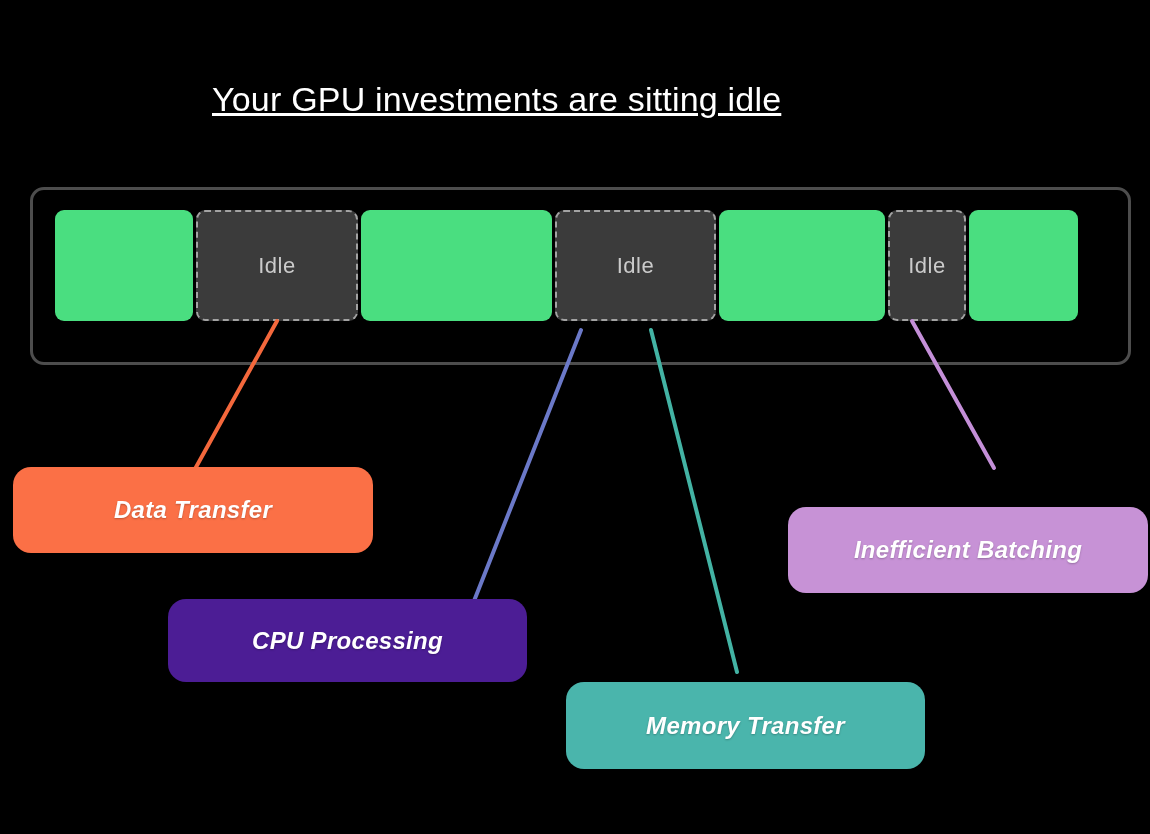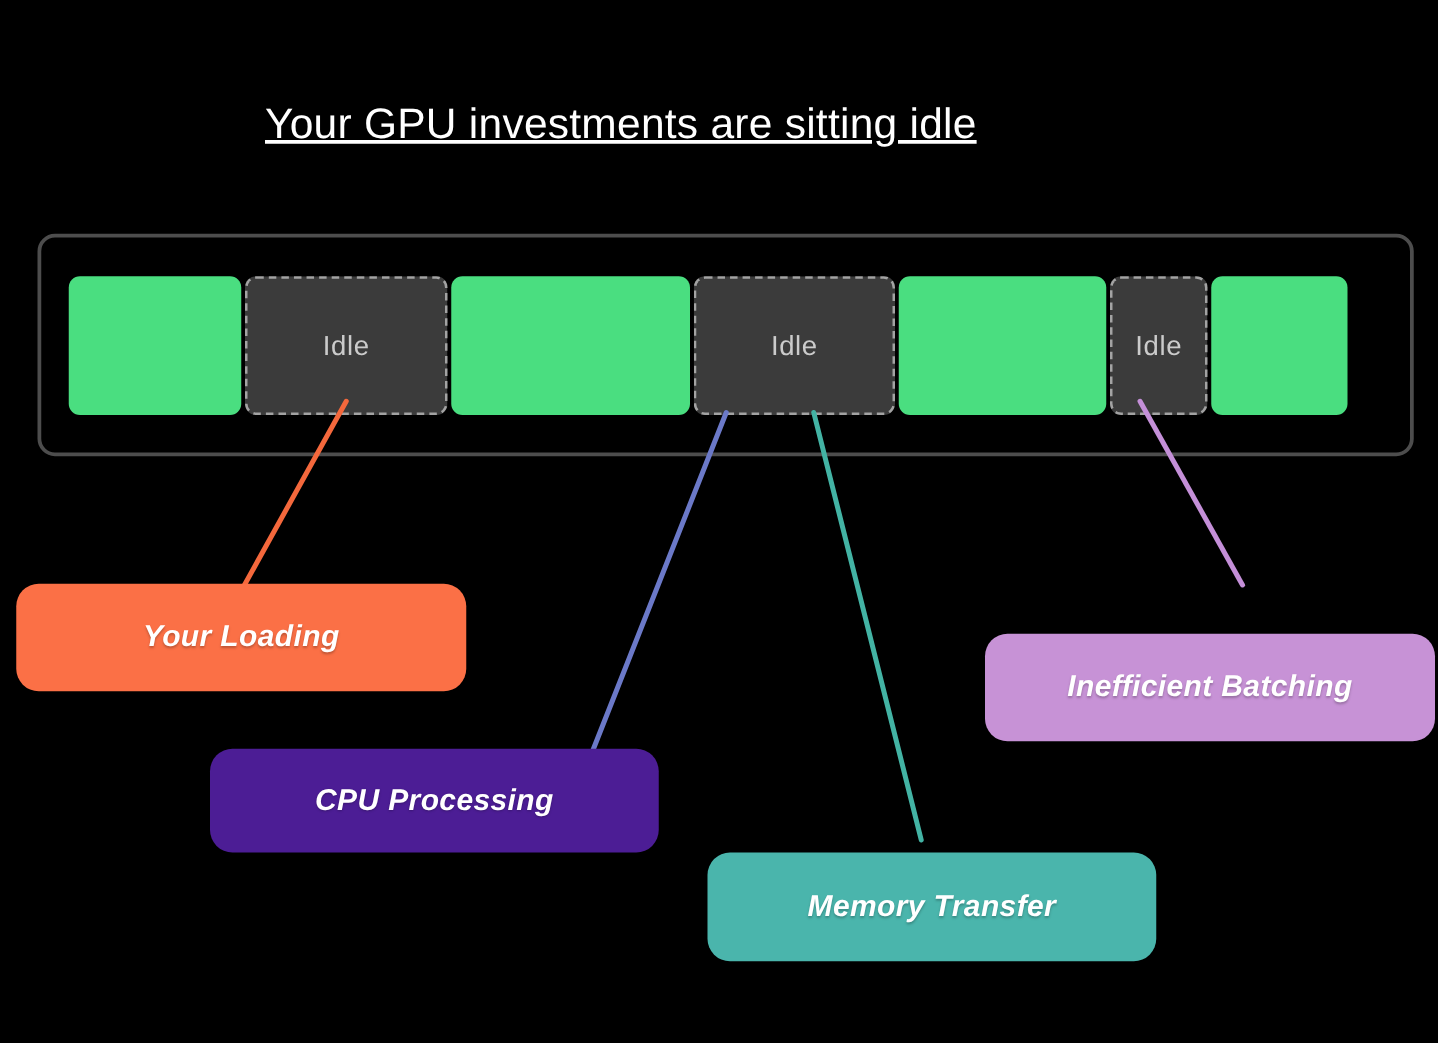--- a/index.html
+++ b/index.html
@@ -33,21 +33,21 @@
     left: 30px;
     top: 187px;
     width: 1095px;
     height: 172px;
     border: 3px solid #4d4d4d;
     border-radius: 14px;
     background: #000000;
   }
   .block {
     position: absolute;
-    top: 221px;
+    top: 210px;
     height: 111px;
     box-sizing: border-box;
     border-radius: 9px;
   }
   .block.active {
     background: #4ade80;
   }
   .block.idle {
     background: #3b3b3b;
     border: 2px dashed #a3a3a3;
@@ -115,21 +115,21 @@
   <div id="b7" class="block active"></div>
 
   <svg id="connector-layer" viewBox="0 0 1150 834" xmlns="http://www.w3.org/2000/svg">
     <line x1="277" y1="321" x2="195" y2="469" stroke="#f4683c" stroke-width="4" stroke-linecap="round"></line>
     <line x1="581" y1="330" x2="474" y2="601" stroke="#6b79c8" stroke-width="4" stroke-linecap="round"></line>
     <line x1="651" y1="330" x2="737" y2="672" stroke="#43b3a4" stroke-width="4" stroke-linecap="round"></line>
     <line x1="912" y1="321" x2="994" y2="468" stroke="#c48fd8" stroke-width="4" stroke-linecap="round"></line>
   </svg>
 
   <div id="callout-data-loading" class="callout">
-    <span>Your Loading</span>
+    <span>Data Transfer</span>
   </div>
   <div id="callout-cpu-processing" class="callout">
     <span>CPU Processing</span>
   </div>
   <div id="callout-memory-transfer" class="callout">
     <span>Memory Transfer</span>
   </div>
   <div id="callout-inefficient-batching" class="callout">
     <span>Inefficient Batching</span>
   </div>

